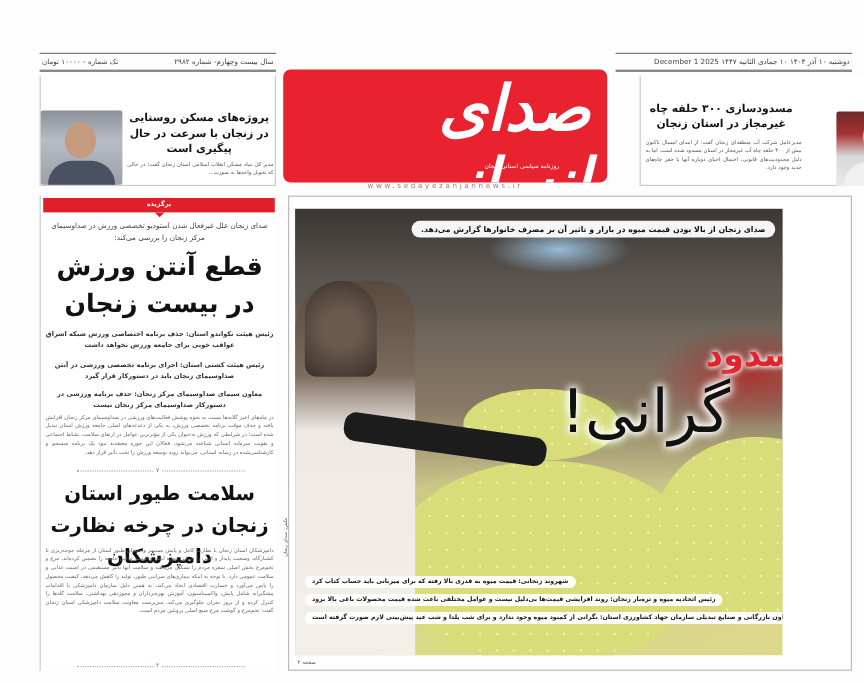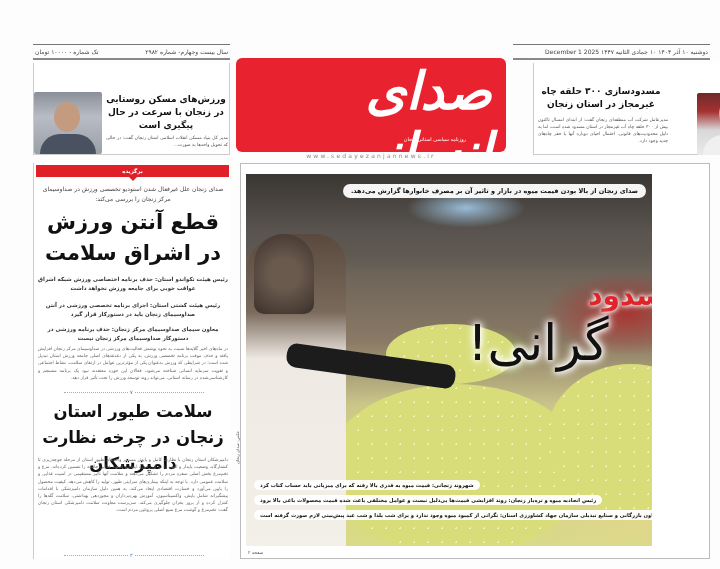--- a/index.html
+++ b/index.html
@@ -81,21 +81,21 @@
   </div>
   <div class="metabar right">
     <span>دوشنبه ۱۰ آذر ۱۴۰۴ ۱۰ جمادی الثانیه ۱۴۴۷ 2025 December 1</span>
   </div>
 
   <div class="teaser left">
     <div class="teaser-photo">
       <div class="face"></div>
       <div class="body-shape"></div>
     </div>
-    <div class="teaser-title">ورزش‌های مسکن روستایی در زنجان با سرعت در حال پیگیری است</div>
+    <div class="teaser-title">پروژه‌های مسکن روستایی در زنجان با سرعت در حال پیگیری است</div>
     <div class="teaser-text">مدیر کل بنیاد مسکن انقلاب اسلامی استان زنجان گفت: در حالی که تحویل واحدها به صورت...</div>
   </div>
 
   <div class="masthead">
     <div class="masthead-logo">صدای انسانی</div>
     <div class="masthead-sub">روزنامه سیاسی استانی زنجان</div>
   </div>
   <div class="website">www.sedayezanjannews.ir</div>
 
   <div class="teaser right">
@@ -103,21 +103,21 @@
       <div class="face"></div>
       <div class="body-shape"></div>
     </div>
     <div class="teaser-title">مسدودسازی ۳۰۰ حلقه چاه غیرمجاز در استان زنجان</div>
     <div class="teaser-text">مدیرعامل شرکت آب منطقه‌ای زنجان گفت: از ابتدای امسال تاکنون بیش از ۳۰۰ حلقه چاه آب غیرمجاز در استان مسدود شده است، اما به دلیل محدودیت‌های قانونی، احتمال احیای دوباره آنها با حفر چاه‌های جدید وجود دارد.</div>
   </div>
 
   <div class="leftcol">
     <div class="ribbon">برگزیده</div>
     <div class="kicker">صدای زنجان علل غیرفعال شدن استودیو تخصصی ورزش در صداوسیمای مرکز زنجان را بررسی می‌کند:</div>
-    <div class="headline-big">قطع آنتن ورزش در اشراق سلامت</div>
+    <div class="headline-big">قطع آنتن ورزش در بیست زنجان</div>
     <div class="subhead" style="top:112px;">رئیس هیئت تکواندو استان: حذف برنامه اختصاصی ورزش شبکه اشراق عواقب خوبی برای جامعه ورزش نخواهد داشت</div>
     <div class="subhead" style="top:138px;">رئیس هیئت کشتی استان: اجرای برنامه تخصصی ورزشی در آنتن صداوسیمای زنجان باید در دستورکار قرار گیرد</div>
     <div class="subhead" style="top:162px;">معاون سیمای صداوسیمای مرکز زنجان: حذف برنامه ورزشی در دستورکار صداوسیمای مرکز زنجان نیست</div>
     <div class="body-text" style="top:182px;">در ماه‌های اخیر گلایه‌ها نسبت به نحوه پوشش فعالیت‌های ورزشی در صداوسیمای مرکز زنجان افزایش یافته و حذف موقت برنامه تخصصی ورزش، به یکی از دغدغه‌های اصلی جامعه ورزش استان تبدیل شده است؛ در شرایطی که ورزش به‌عنوان یکی از مؤثرترین عوامل در ارتقای سلامت، نشاط اجتماعی و تقویت سرمایه انسانی شناخته می‌شود، فعالان این حوزه معتقدند نبود یک برنامه منسجم و کارشناسی‌شده در رسانه استانی، می‌تواند روند توسعه ورزش را تحت تأثیر قرار دهد.</div>
     <div class="divider" style="top:229px;">
         <span>۷</span>
       </div>
 
     <div class="headline-2">سلامت طیور استان زنجان در چرخه نظارت دامپزشکان</div>
     <div class="body-text" style="top:293px;">دامپزشکان استان زنجان با نظارت کامل و پایش مستمر واحدهای طیور استان از مرحله جوجه‌ریزی تا کشتارگاه، وضعیت پایدار و امنی را در این حوزه ایجاد و امنیت غذایی جامعه را تضمین کرده‌اند. مرغ و تخم‌مرغ بخش اصلی سفره مردم را تشکیل می‌دهند و سلامت آنها تأثیر مستقیمی در امنیت غذایی و سلامت عمومی دارد. با توجه به اینکه بیماری‌های سرایتی طیور، تولید را کاهش می‌دهد، کیفیت محصول را پایین می‌آورد و خسارت اقتصادی ایجاد می‌کند، به همین دلیل سازمان دامپزشکی با اقدامات پیشگیرانه شامل پایش، واکسیناسیون، آموزش بهره‌برداران و مجوزدهی بهداشتی، سلامت گله‌ها را کنترل کرده و از بروز بحران جلوگیری می‌کند. سرپرست معاونت سلامت دامپزشکی استان زنجان گفت: تخم‌مرغ و گوشت مرغ منبع اصلی پروتئین مردم است.</div>

